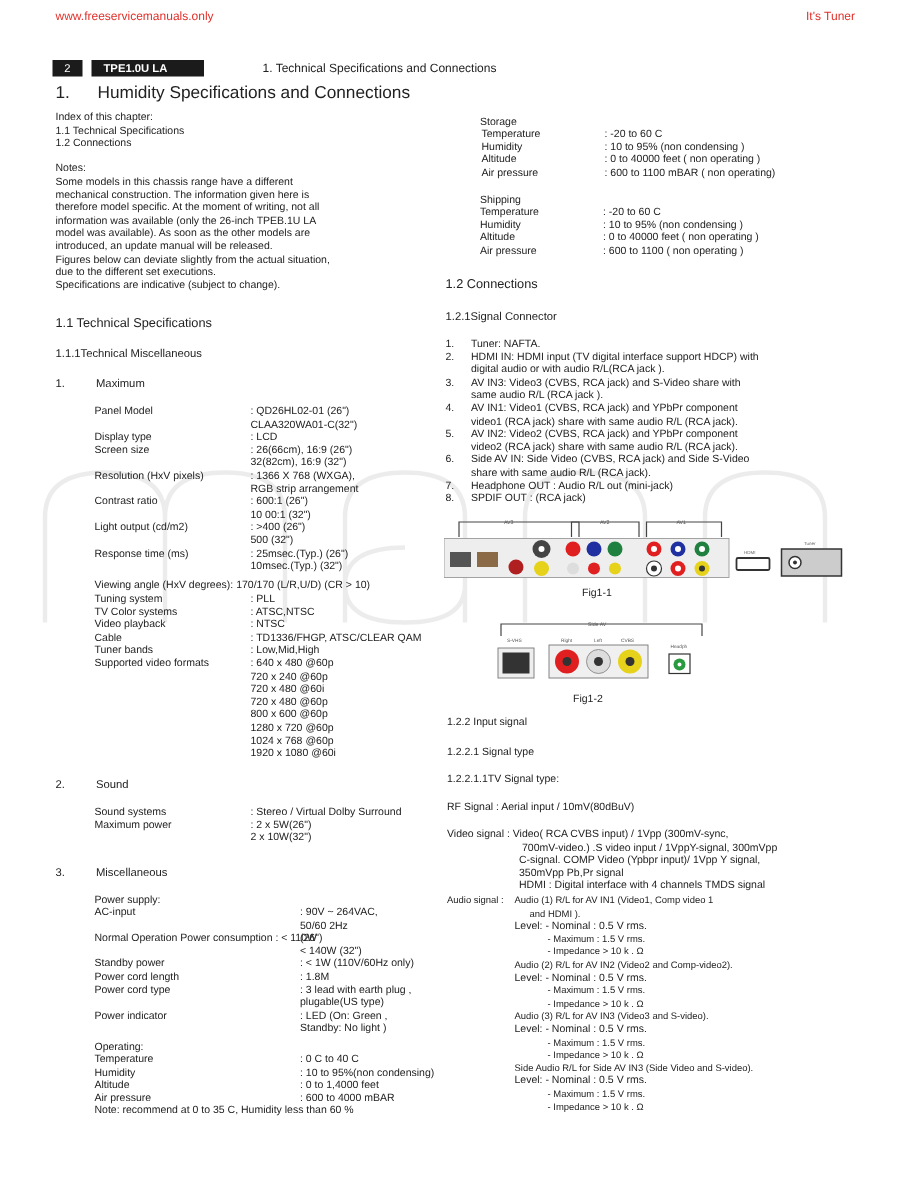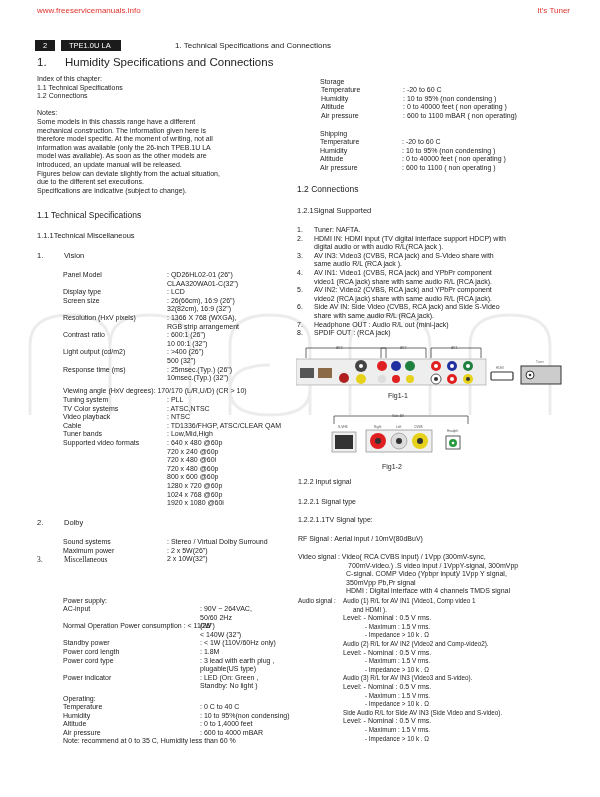--- a/index.html
+++ b/index.html
@@ -5,21 +5,21 @@
     html, body { margin: 0; padding: 0; background: #ffffff; }
     body {
       width: 600px; height: 797px; position: relative; overflow: hidden;
       font-family: "Liberation Sans", "DejaVu Sans", sans-serif;
       color: #222; font-size: 7px; line-height: 8.6px;
     }
     .abs { position: absolute; }
     .url { left: 37px; top: 7px; color: #e0312b; font-size: 8px; }
     .free { right: 30px; top: 7px; color: #e0312b; font-size: 8px; }
     .pagenum { left: 35px; top: 40px; width: 20px; height: 11px; background: #1b1b1b; color: #fff; font-size: 7.5px; line-height: 11px; text-align: center; }
-    .model { left: 61px; top: 40px; width: 60px; height: 11px; background: #1b1b1b; color: #fff; font-size: 7.5px; line-height: 11px; padding-left: 8px; box-sizing: border-box; }
+    .model { left: 61px; top: 40px; width: 75px; height: 11px; background: #1b1b1b; color: #fff; font-size: 7.5px; line-height: 11px; padding-left: 8px; box-sizing: border-box; font-weight: bold; }
     .runhead { left: 175px; top: 42px; font-size: 8px; color: #222; }
     .h1 { left: 37px; top: 58px; font-size: 11.5px; color: #222; }
     .h1 .num { display: inline-block; width: 28px; }
     .col { position: absolute; }
     .line { white-space: nowrap; height: 8.6px; }
     .h2 { font-size: 8.5px; line-height: 10px; }
     .h3 { font-size: 7.5px; }
     .spec { display: flex; white-space: nowrap; }
     .spec .k { flex: none; }
     .spec .v { flex: none; }
@@ -29,21 +29,21 @@
       pointer-events: none; opacity: 0.18;
     }
     .fig { position: absolute; }
     .caption { font-size: 7px; }
     .list .li { display: flex; }
     .list .n { width: 17px; flex: none; }
   </style>
 </head>
 <body>
 
-<div class="abs url">www.freeservicemanuals.info</div>
+<div class="abs url">www.freeservicemanuals.only</div>
 <div class="abs free">It's Tuner</div>
 <div class="abs pagenum">2</div>
 <div class="abs model">TPE1.0U LA</div>
 <div class="abs runhead">1. Technical Specifications and Connections</div>
 
 <div class="abs h1">
   <span class="num">1.</span><span>Humidity Specifications and Connections</span>
 </div>
 
 <svg class="watermark" viewBox="0 0 560 120">
@@ -71,21 +71,21 @@
     <div class="line">  Figures below can deviate slightly from the actual situation,</div>
     <div class="line">due to the different set executions.</div>
     <div class="line">  Specifications are indicative (subject to change).</div>
   </div>
 </div>
 
 <div class="abs h2" style="left:37px; top:210px;">1.1 Technical Specifications</div>
 <div class="abs h3" style="left:37px; top:232px;">1.1.1Technical Miscellaneous</div>
 
 <div class="abs h3" style="left:37px; top:252px;">
-  <span style="display:inline-block;width:27px;">1.</span><span>Vision</span>
+  <span style="display:inline-block;width:27px;">1.</span><span>Maximum</span>
 </div>
 
 <div class="abs" style="left:63px; top:271px;" id="vision-rows">
     <div class="spec line">
       <span class="k" style="width:104px">Panel Model</span>
       <span class="v">: QD26HL02-01   (26")</span>
     </div>
     <div class="spec line">
       <span class="k" style="width:104px"></span>
       <span class="v">  CLAA320WA01-C(32")</span>
@@ -185,38 +185,38 @@
       <span class="k" style="width:104px"></span>
       <span class="v">  1024 x 768 @60p</span>
     </div>
     <div class="spec line">
       <span class="k" style="width:104px"></span>
       <span class="v">  1920 x 1080 @60i</span>
     </div>
   </div>
 
 <div class="abs h3" style="left:37px; top:519px;">
-  <span style="display:inline-block;width:27px;">2.</span><span>Dolby</span>
+  <span style="display:inline-block;width:27px;">2.</span><span>Sound</span>
 </div>
 <div class="abs" style="left:63px; top:538px;" id="sound-rows">
     <div class="spec line">
       <span class="k" style="width:104px">Sound systems</span>
       <span class="v">: Stereo / Virtual Dolby Surround</span>
     </div>
     <div class="spec line">
       <span class="k" style="width:104px">Maximum power</span>
       <span class="v">: 2 x 5W(26")</span>
     </div>
     <div class="spec line">
       <span class="k" style="width:104px"></span>
       <span class="v">  2 x 10W(32")</span>
     </div>
   </div>
 
-<div class="abs h3" style="left:37px; top:556px;font-family:Liberation Serif, serif;">
+<div class="abs h3" style="left:37px; top:578px;">
   <span style="display:inline-block;width:27px;">3.</span><span>Miscellaneous</span>
 </div>
 <div class="abs line" style="left:63px; top:597px;">Power supply:</div>
 <div class="abs" style="left:63px; top:605px;" id="misc-rows">
     <div class="spec line">
       <span class="k" style="width:137px">AC-input</span>
       <span class="v">: 90V ~ 264VAC,</span>
     </div>
     <div class="spec line">
       <span class="k" style="width:137px"></span>
@@ -309,21 +309,21 @@
       <span class="k" style="width:82px">Altitude</span>
       <span class="v">: 0 to 40000 feet ( non operating )</span>
     </div>
     <div class="spec line">
       <span class="k" style="width:82px">Air pressure</span>
       <span class="v">: 600 to 1100 ( non operating )</span>
     </div>
   </div>
 
 <div class="abs h2" style="left:297px; top:184px;">1.2 Connections</div>
-<div class="abs h3" style="left:297px; top:207px;">1.2.1Signal Supported</div>
+<div class="abs h3" style="left:297px; top:207px;">1.2.1Signal Connector</div>
 <div class="abs list" style="left:297px; top:226px; width:280px;" id="conn-list">
     <div class="li">
       <span class="n">1.</span>
       <span>
         <div class="line">Tuner: NAFTA.</div>
       </span>
     </div>
     <div class="li">
       <span class="n">2.</span>
       <span>

